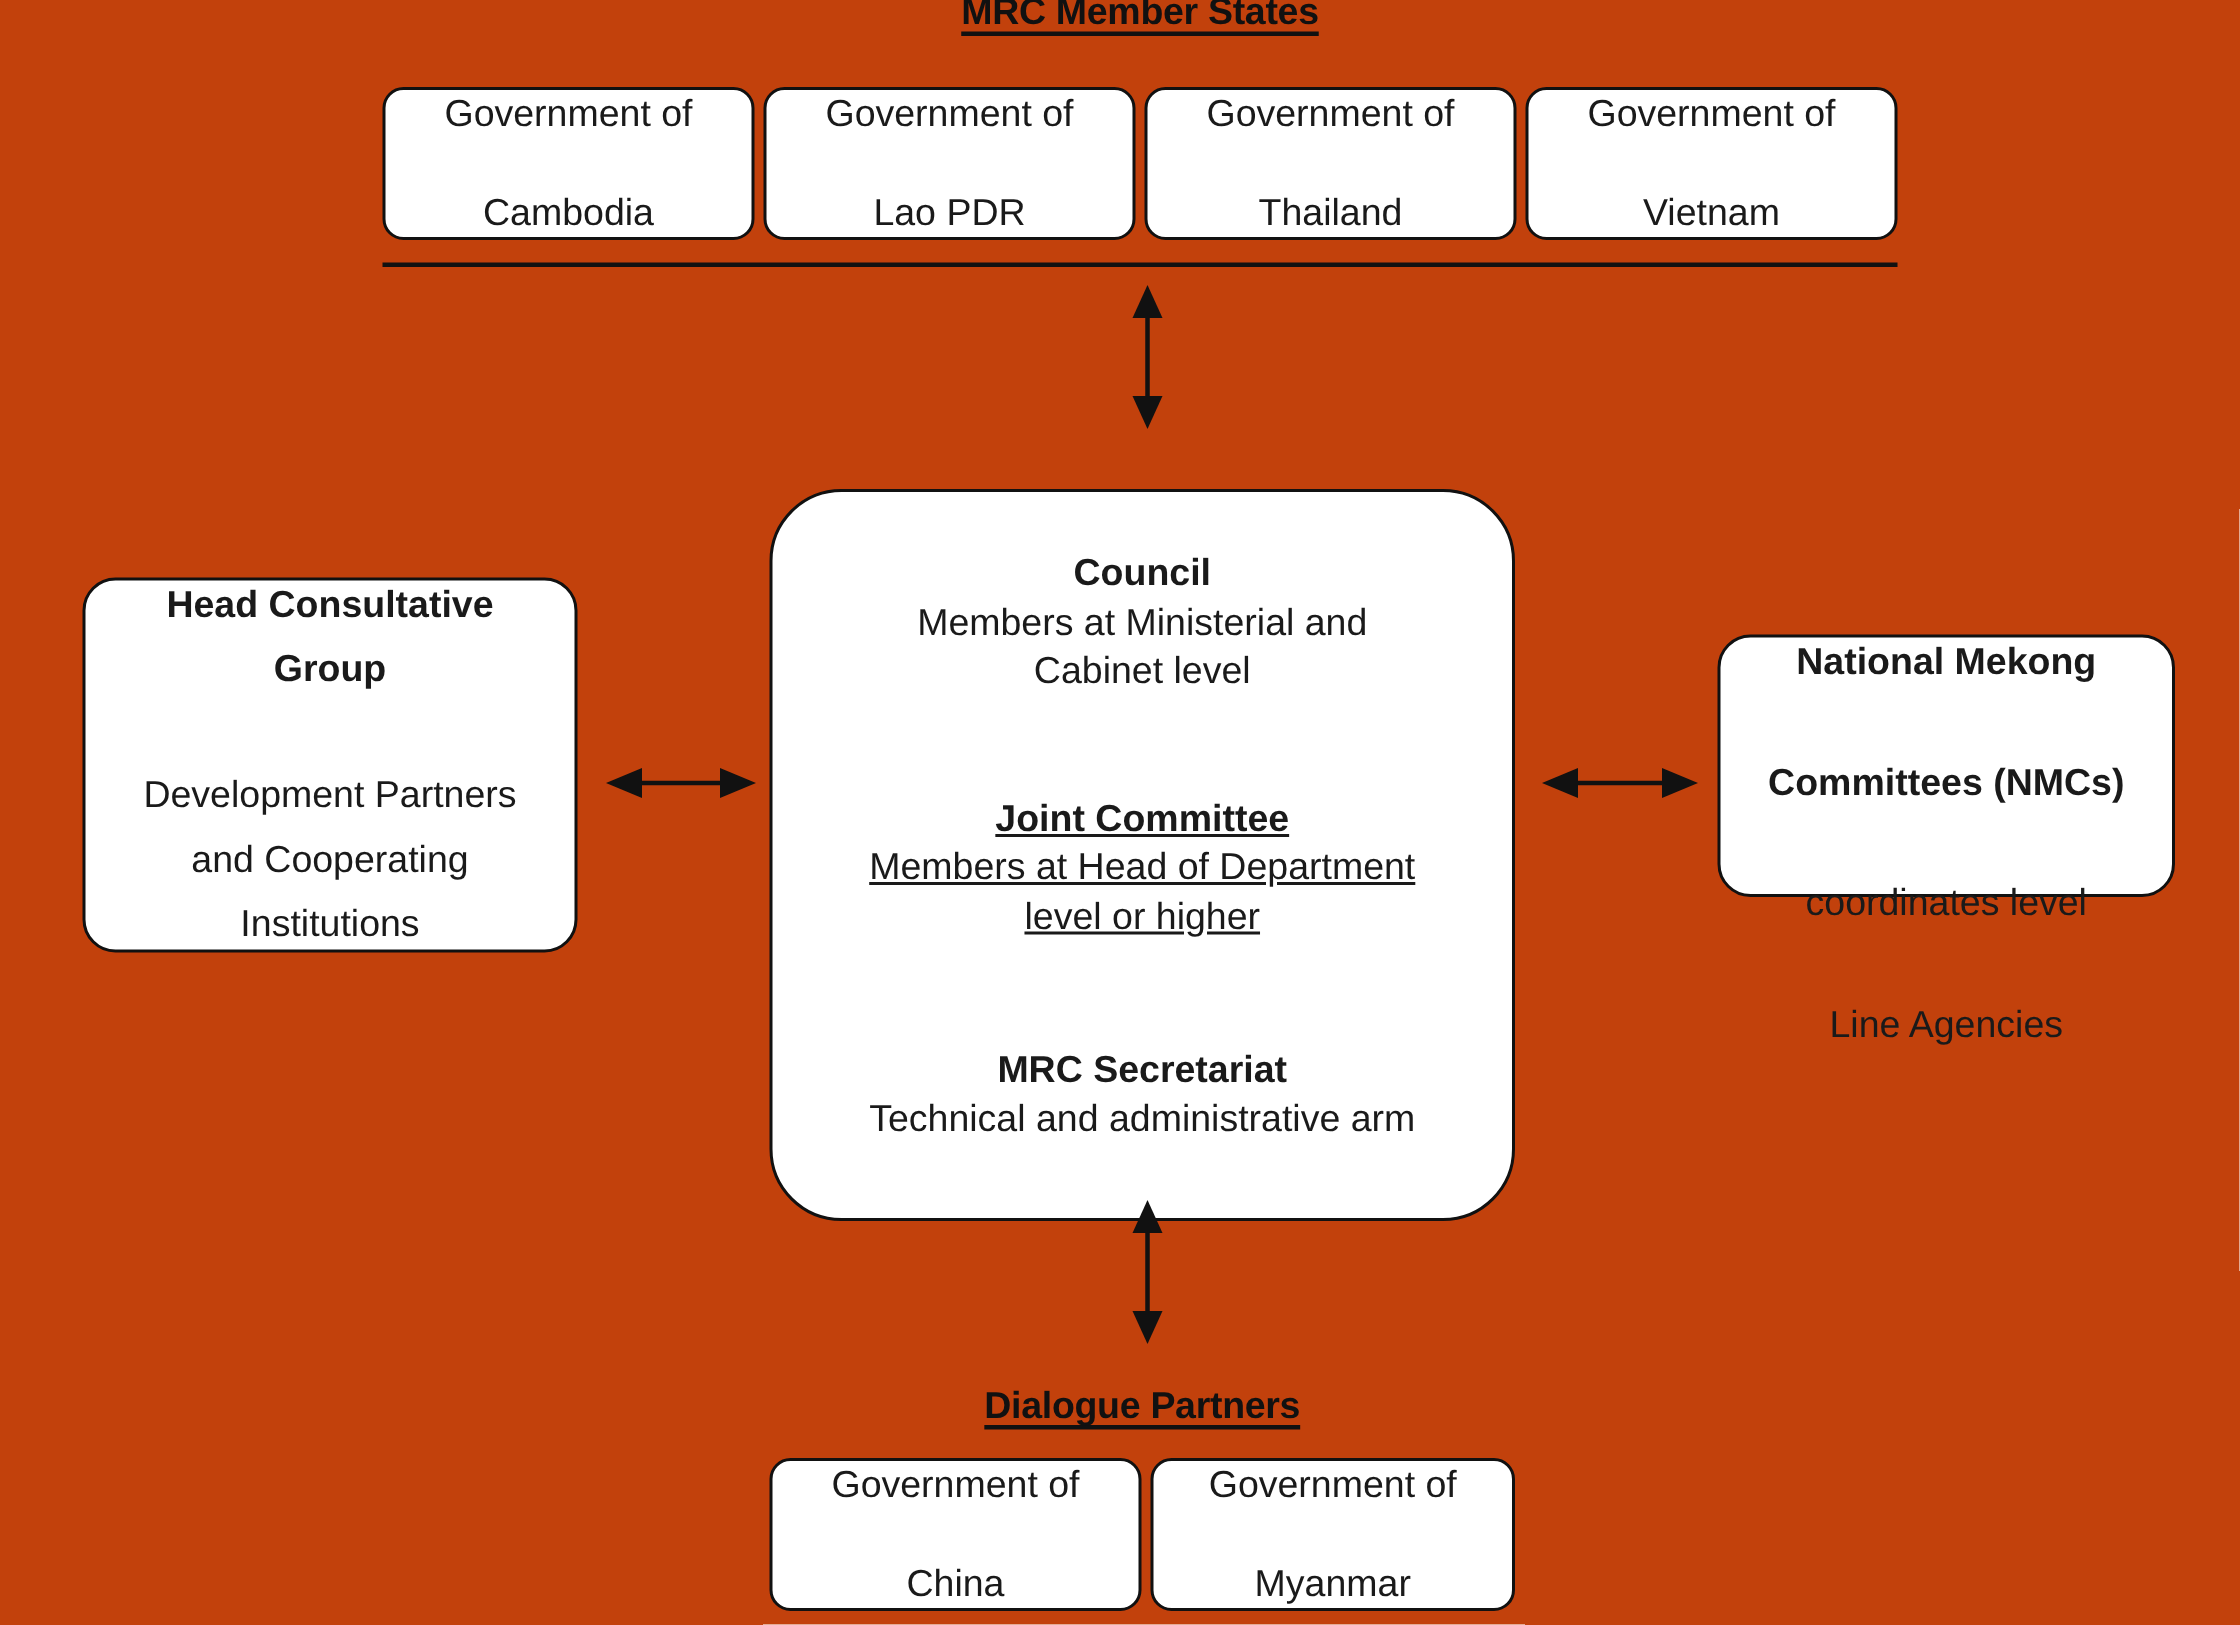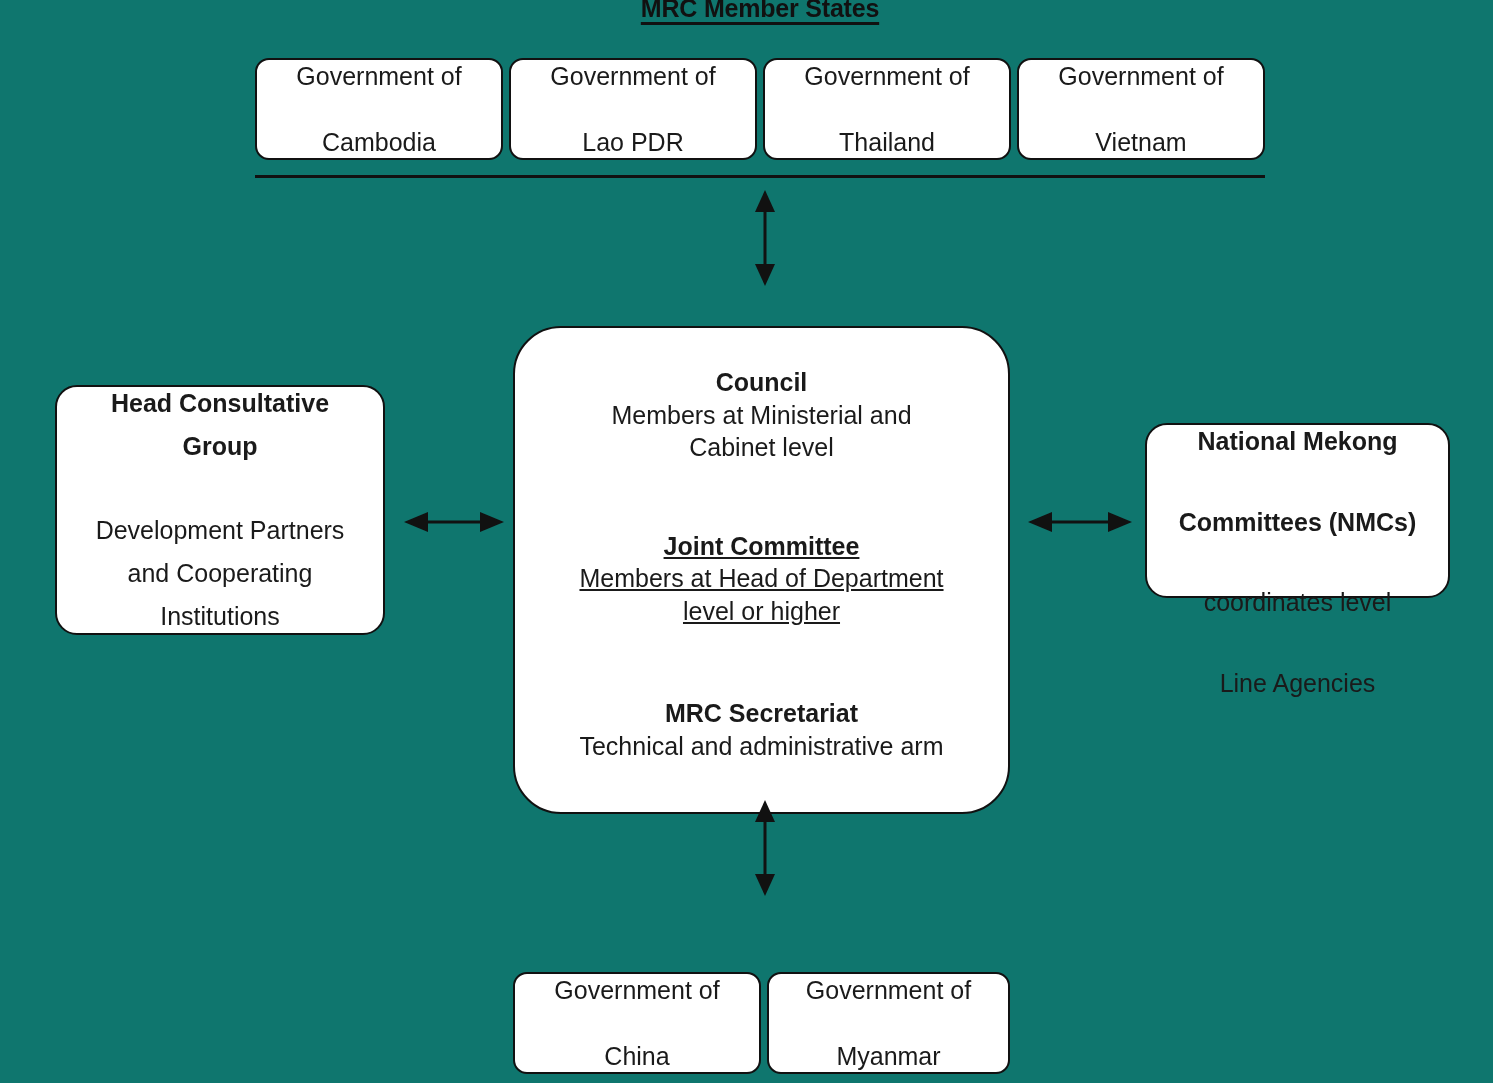--- a/index.html
+++ b/index.html
@@ -4,21 +4,21 @@
 <style>
   html, body {
     margin: 0;
     padding: 0;
     background: #ffffff;
   }
   #canvas {
     position: relative;
     width: 1493px;
     height: 1083px;
-    background: #0f766e;
+    background: #c2410c;
     font-family: "Liberation Sans", sans-serif;
     color: #1a1a1a;
     overflow: hidden;
   }
 
   
   .section-title {
     position: absolute;
     text-align: center;
     font-weight: bold;
@@ -172,20 +172,21 @@
   </div>
 
   <div class="arrow" style="left:752px; top:800px; width:26px; height:96px;">
     <svg width="26" height="96" viewBox="0 0 26 96" aria-hidden="true">
       <line x1="13" y1="16" x2="13" y2="80" stroke="#111111" stroke-width="3"></line>
       <polygon points="13,0 23,22 3,22" fill="#111111"></polygon>
       <polygon points="13,96 23,74 3,74" fill="#111111"></polygon>
     </svg>
   </div>
 
+  <div class="section-title" id="title-bottom" style="left:513px; top:923px; width:497px;">Dialogue Partners</div>
 
   <div class="node node-sm" style="left:513px; top:972px; width:248px; height:102px;">
     <span class="line">Government of</span>
     <span class="line">China</span>
   </div>
 
   <div class="node node-sm" style="left:767px; top:972px; width:243px; height:102px;">
     <span class="line">Government of</span>
     <span class="line">Myanmar</span>
   </div>

